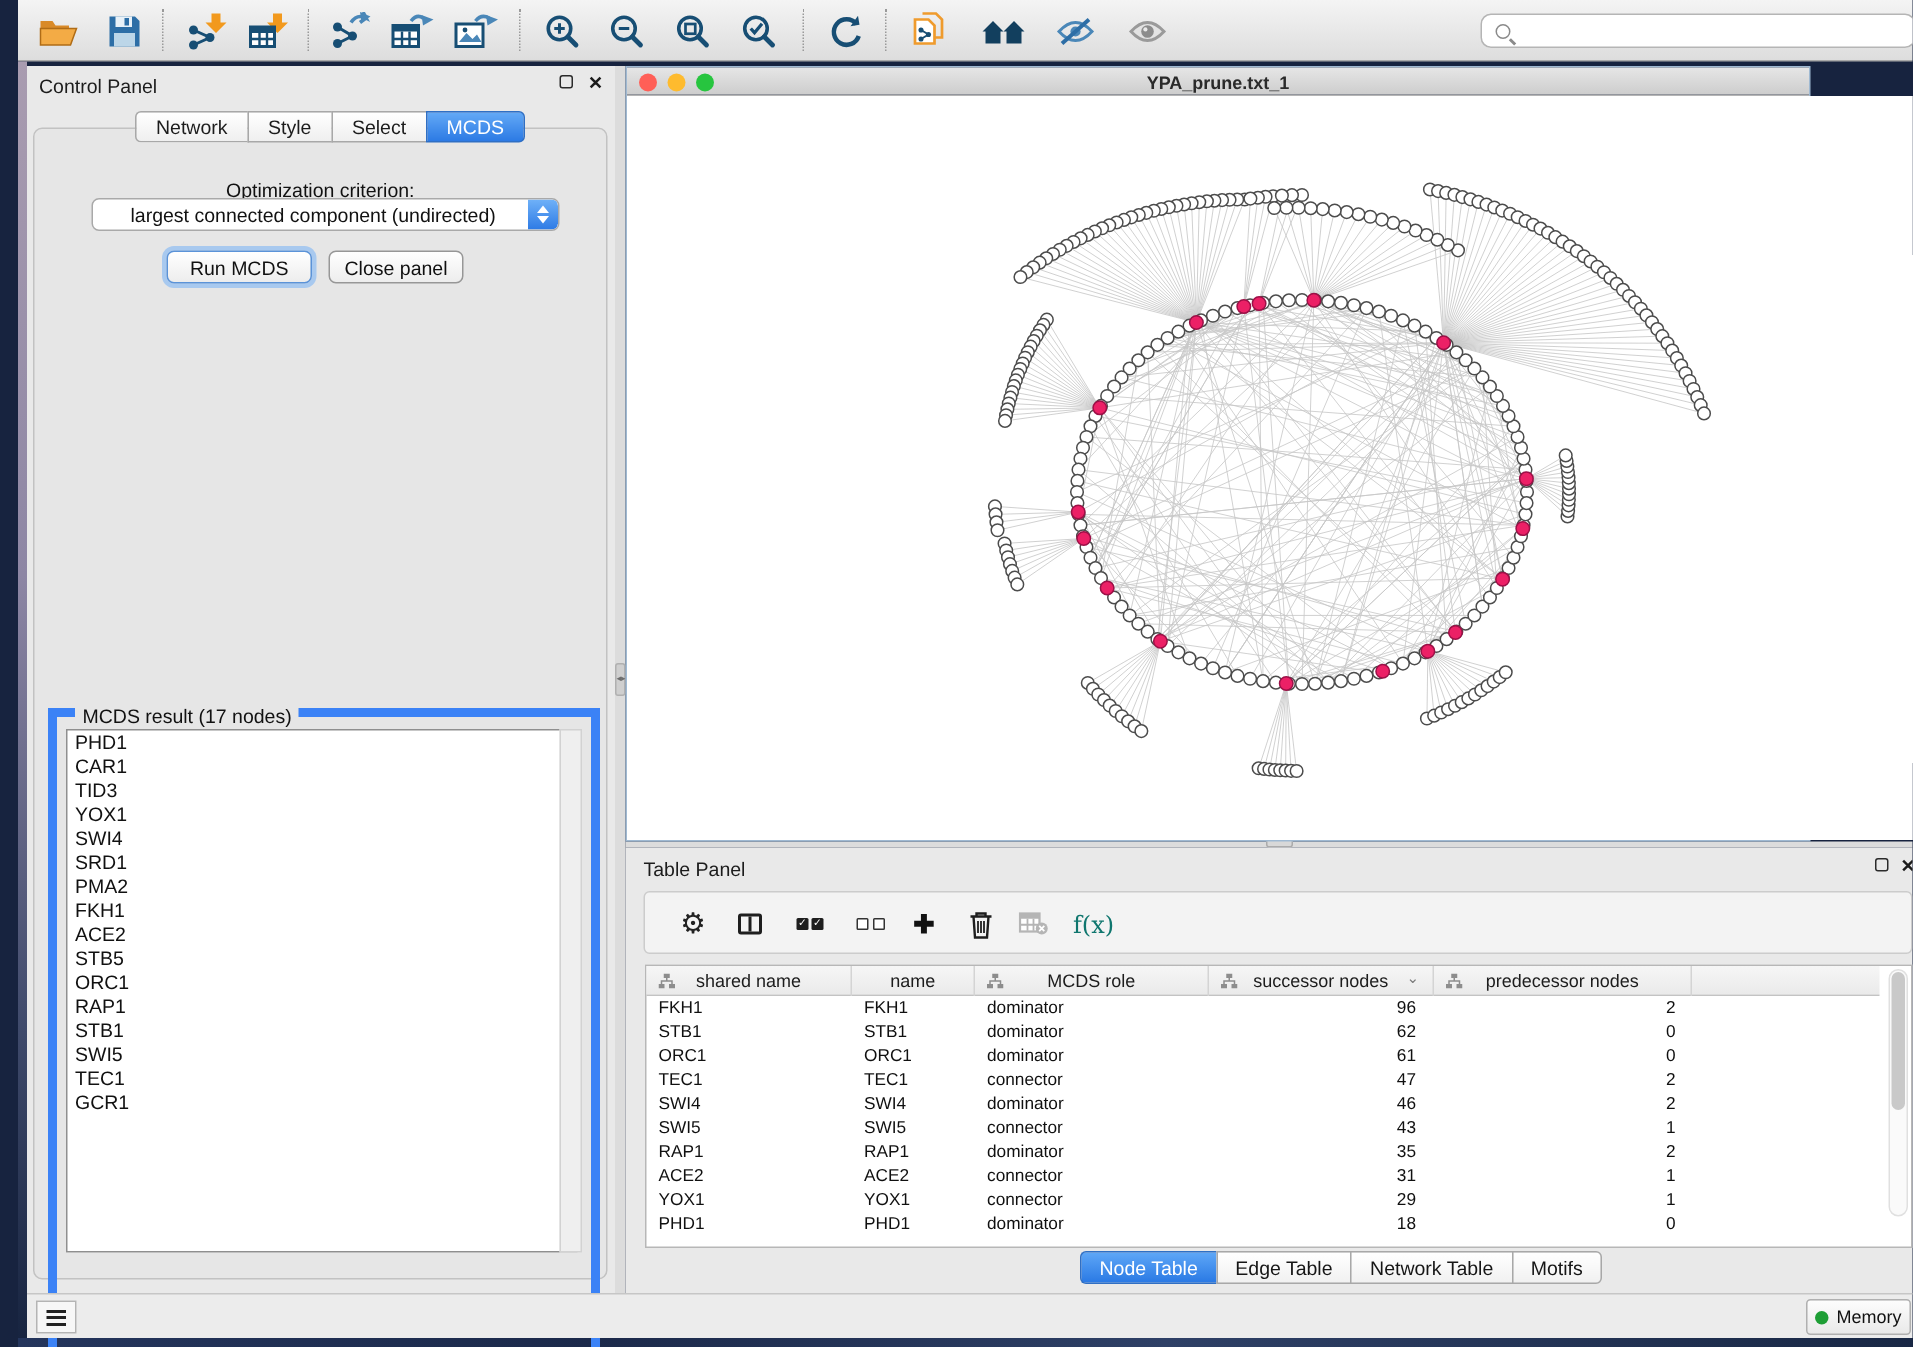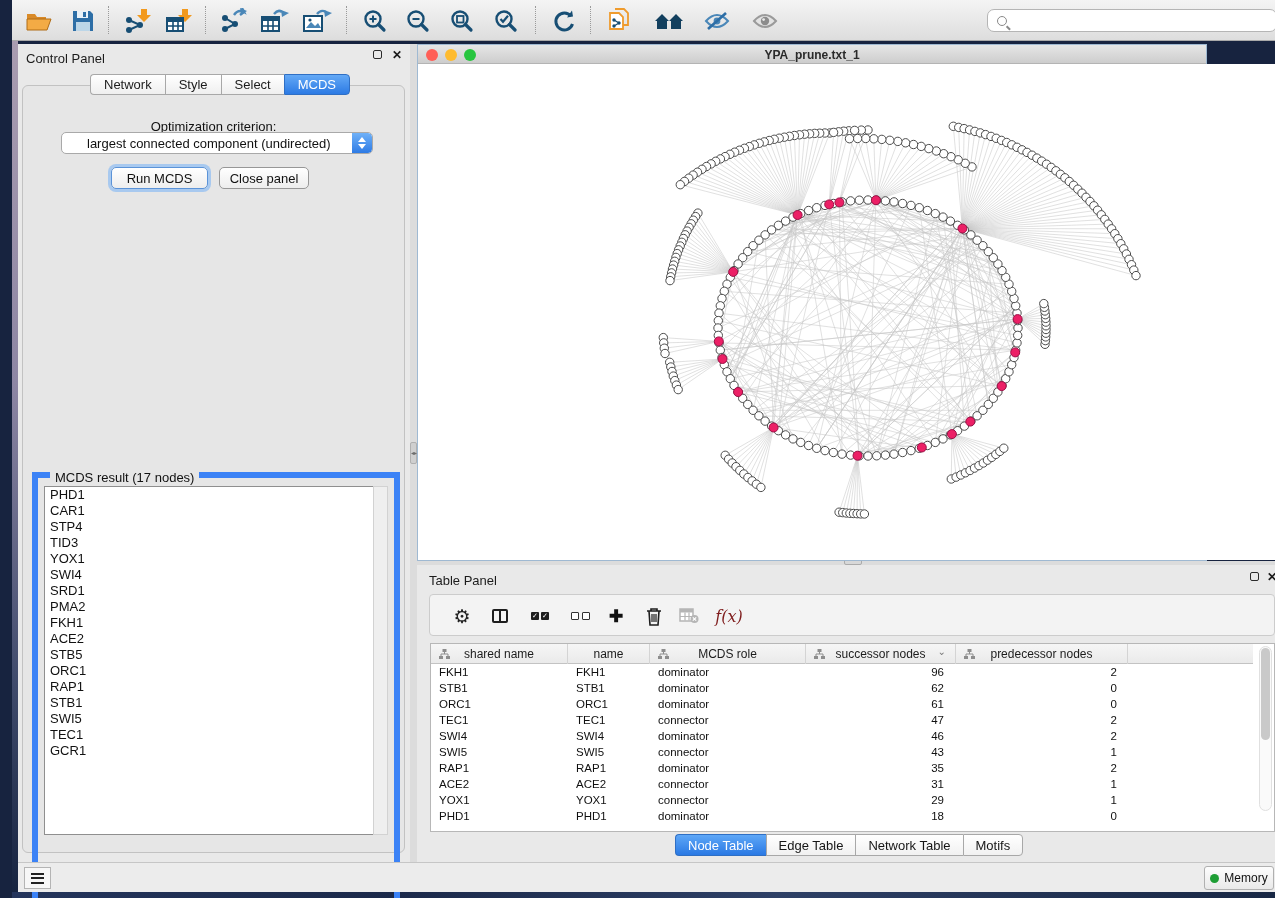--- a/index.html
+++ b/index.html
@@ -87,21 +87,21 @@
   #tp-toolbar { position:absolute; left:12px; top:29px; width:846px; height:42px;
     background:#f3f3f3; border:1px solid #cccccc; border-radius:4px; }
   .tp-icon { position:absolute; top:0; height:42px; display:flex; align-items:center; justify-content:center; }
   .gear { font-size:19px; color:#222; }
   .colicon { width:16px; height:14px; border:2px solid #1e1e1e; border-radius:2px; position:relative; }
   .colicon::after { content:""; position:absolute; left:5px; top:0; width:2px; height:10px; background:#1e1e1e; }
   .chk { width:8px; height:8px; background:#1e1e1e; border-radius:1px; color:#fff; font-size:7px;
     line-height:8px; text-align:center; display:inline-block; }
   .unchk { width:8px; height:8px; border:1.5px solid #333; border-radius:1px; display:inline-block; background:#fff; }
   .plus { font-size:17px; font-weight:700; color:#111; }
-  .fx { font-family:"DejaVu Serif", serif; font-style:italic; font-size:16px; color:#7f1d1d; }
+  .fx { font-family:"DejaVu Serif", serif; font-size:16px; color:#0f766e; }
 
   #tbl { position:absolute; left:13px; top:78px; width:845px; height:189px; background:#fff;
     border:1px solid #b7b7b7; }
   #tbl-header { position:absolute; left:0; top:0; width:822px; height:20px; display:flex;
     background:linear-gradient(#f6f6f6,#eaeaea); border-bottom:1px solid #c3c3c3; }
   .hcell { position:relative; height:20px; border-right:1px solid #d4d4d4; display:flex;
     align-items:center; justify-content:center; font-size:12px; color:#1c1c1c; }
   .hcell .hicon { position:absolute; left:8px; top:5px; }
   .hcell .sort { position:absolute; right:9px; top:2px; color:#777; font-size:10px; }
   .c0{width:137px}.c1{width:82px}.c2{width:156px}.c3{width:150px}.c4{width:172px}
@@ -113,21 +113,21 @@
   .tr4 { padding-right:11px; text-align:right; }
   #tbl-scroll { position:absolute; right:2px; top:2px; width:13px; height:165px; background:#fafafa;
     border:1px solid #e0e0e0; border-radius:7px; }
   #tbl-thumb { position:absolute; left:1px; top:1px; width:9px; height:92px; background:#c9c9c9; border-radius:5px; }
 
   #tp-tabs { position:absolute; left:258px; top:269px; height:22px; display:flex; }
   .tp-tab { height:22px; padding:0 12px; font-size:13px; display:flex; align-items:center;
     background:linear-gradient(#ffffff,#f1f1f1); border:1px solid #a8a8a8; border-right:none; color:#161616; }
   .tp-tab:first-child{ border-radius:4px 0 0 4px; }
   .tp-tab:last-child{ border-radius:0 4px 4px 0; border-right:1px solid #a8a8a8; }
-  .tp-tab.sel { background:linear-gradient(#5ea7f7,#2a79e4); color:#fff; border-color:#2f6fc4; }
+  .tp-tab.sel { background:linear-gradient(#5ea7f7,#2a79e4); color:#fff; border-color:#2f6fc4;margin-left:45px; }
 
   
   #status-bar { left:6px; top:862px; width:1269px; height:30px; background:#ececec;
     border-top:1px solid #c6c6c6; }
   #list-btn { position:absolute; left:6px; top:4px; width:27px; height:22px; background:#f7f7f7;
     border:1px solid #b4b4b4; display:flex; align-items:center; justify-content:center; }
   .listglyph { width:13px; height:11px;
     background:repeating-linear-gradient(#222 0 2px, transparent 2px 4.5px); position:relative; }
   #memory-btn { position:absolute; right:13px; top:3px; width:70px; height:24px;
     background:linear-gradient(#fdfdfd,#e9e9e9); border:1px solid #b0b0b0; border-radius:3px;
@@ -301,21 +301,20 @@
         </span>
       </div>
       <div class="btn" id="run-btn">Run MCDS</div>
       <div class="btn" id="closep-btn">Close panel</div>
 
       <div id="mcds-group">
         <div id="mcds-group-title">MCDS result (17 nodes)</div>
         <div id="mcds-list">
             <div class="item">PHD1</div>
             <div class="item">CAR1</div>
-            <div class="item">STP4</div>
             <div class="item">TID3</div>
             <div class="item">YOX1</div>
             <div class="item">SWI4</div>
             <div class="item">SRD1</div>
             <div class="item">PMA2</div>
             <div class="item">FKH1</div>
             <div class="item">ACE2</div>
             <div class="item">STB5</div>
             <div class="item">ORC1</div>
             <div class="item">RAP1</div>

